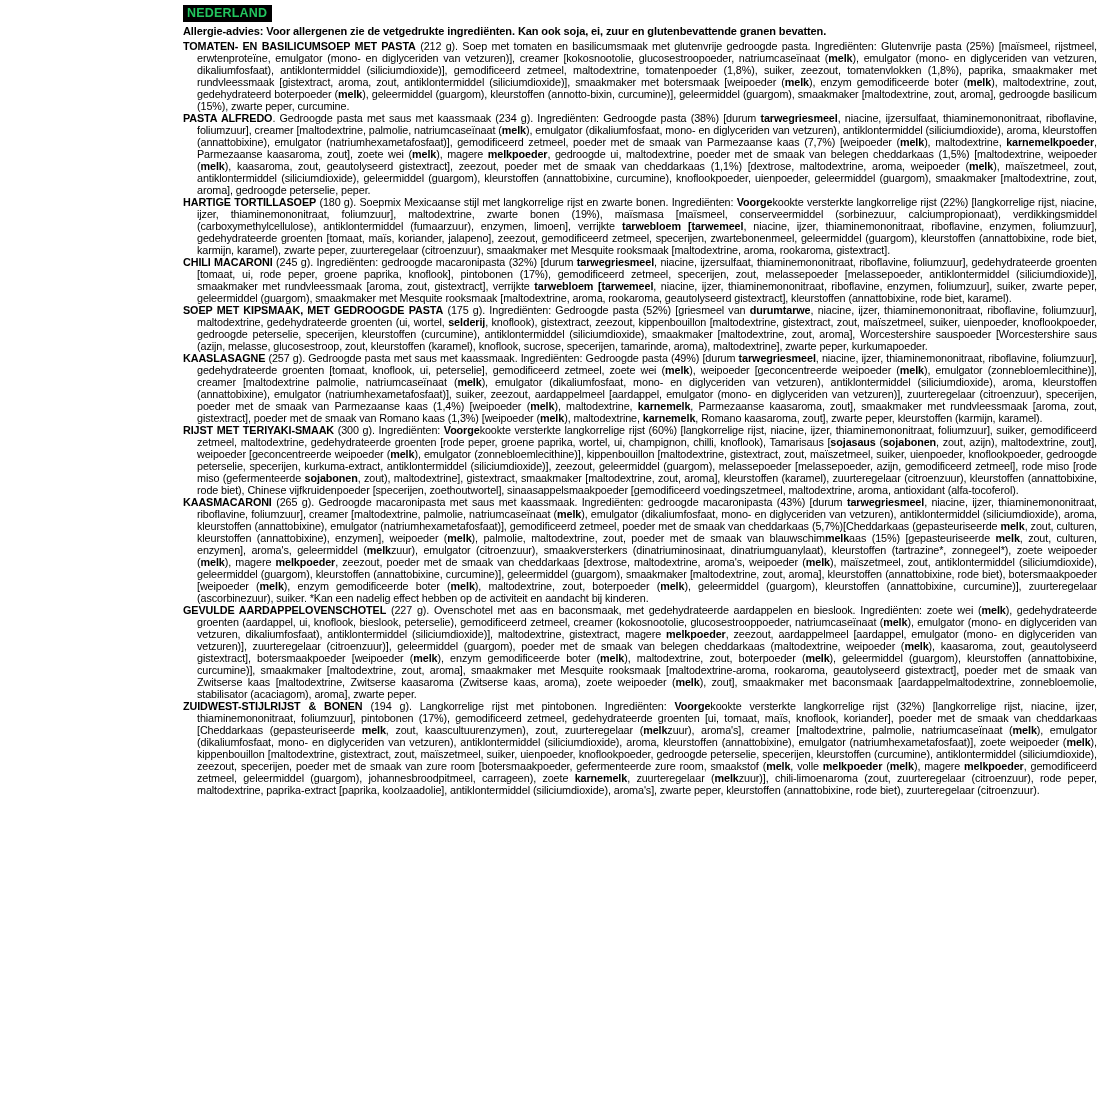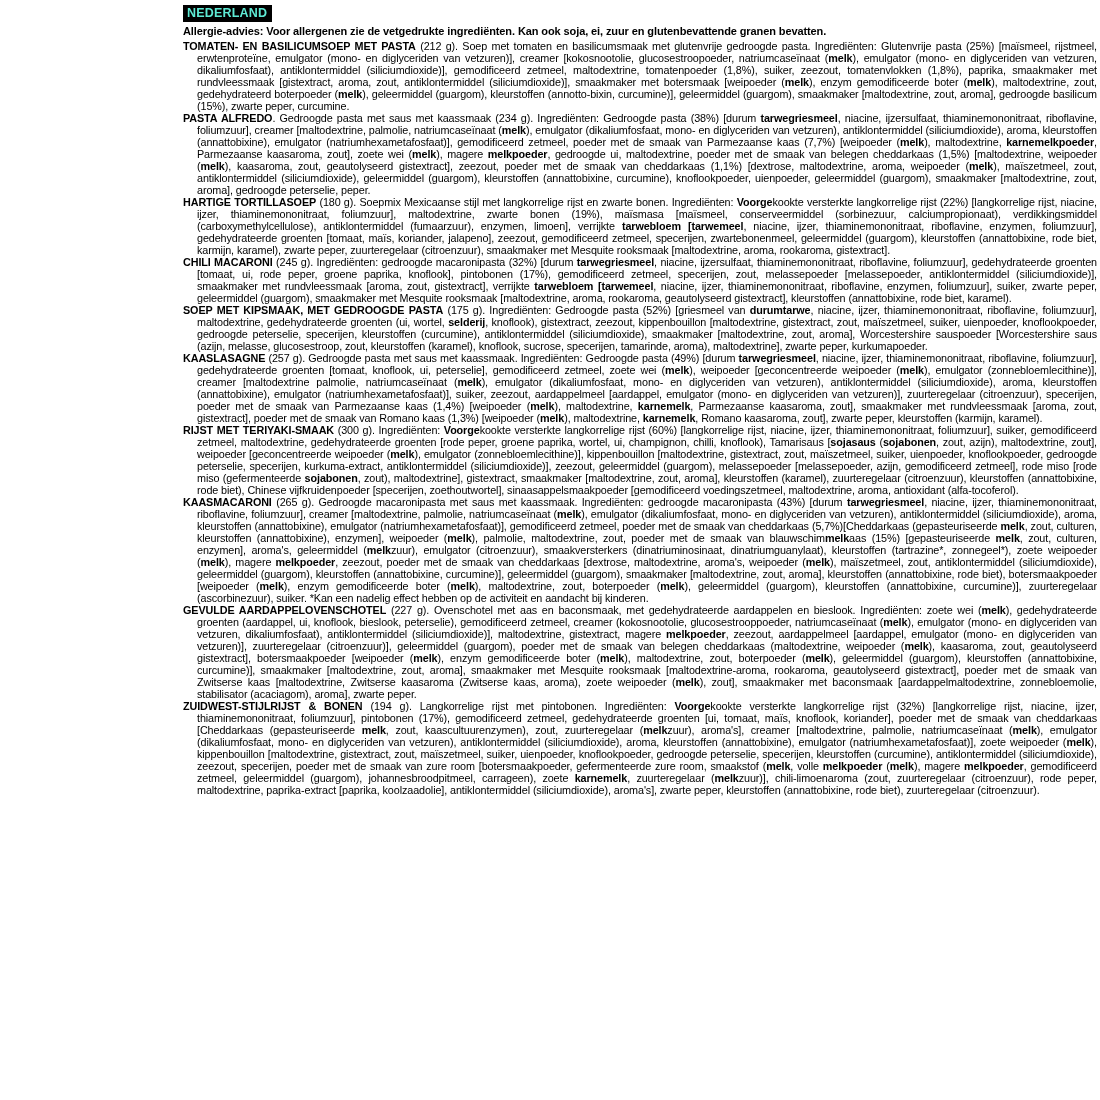--- a/index.html
+++ b/index.html
@@ -17,21 +17,21 @@
   }
   .label-content {
     position: absolute;
     left: 183px;
     top: 3px;
     width: 914px;
   }
   .country-badge {
     display: inline-block;
     background: #000000;
-    color: #5eead4;
+    color: #22c55e;
     font-weight: bold;
     font-size: 12.5px;
     line-height: 13px;
     padding: 2px 5px 2px 4px;
     letter-spacing: 0.2px;
   }
   .allergy-notice {
     font-weight: bold;
     font-size: 11px;
     line-height: 13px;

